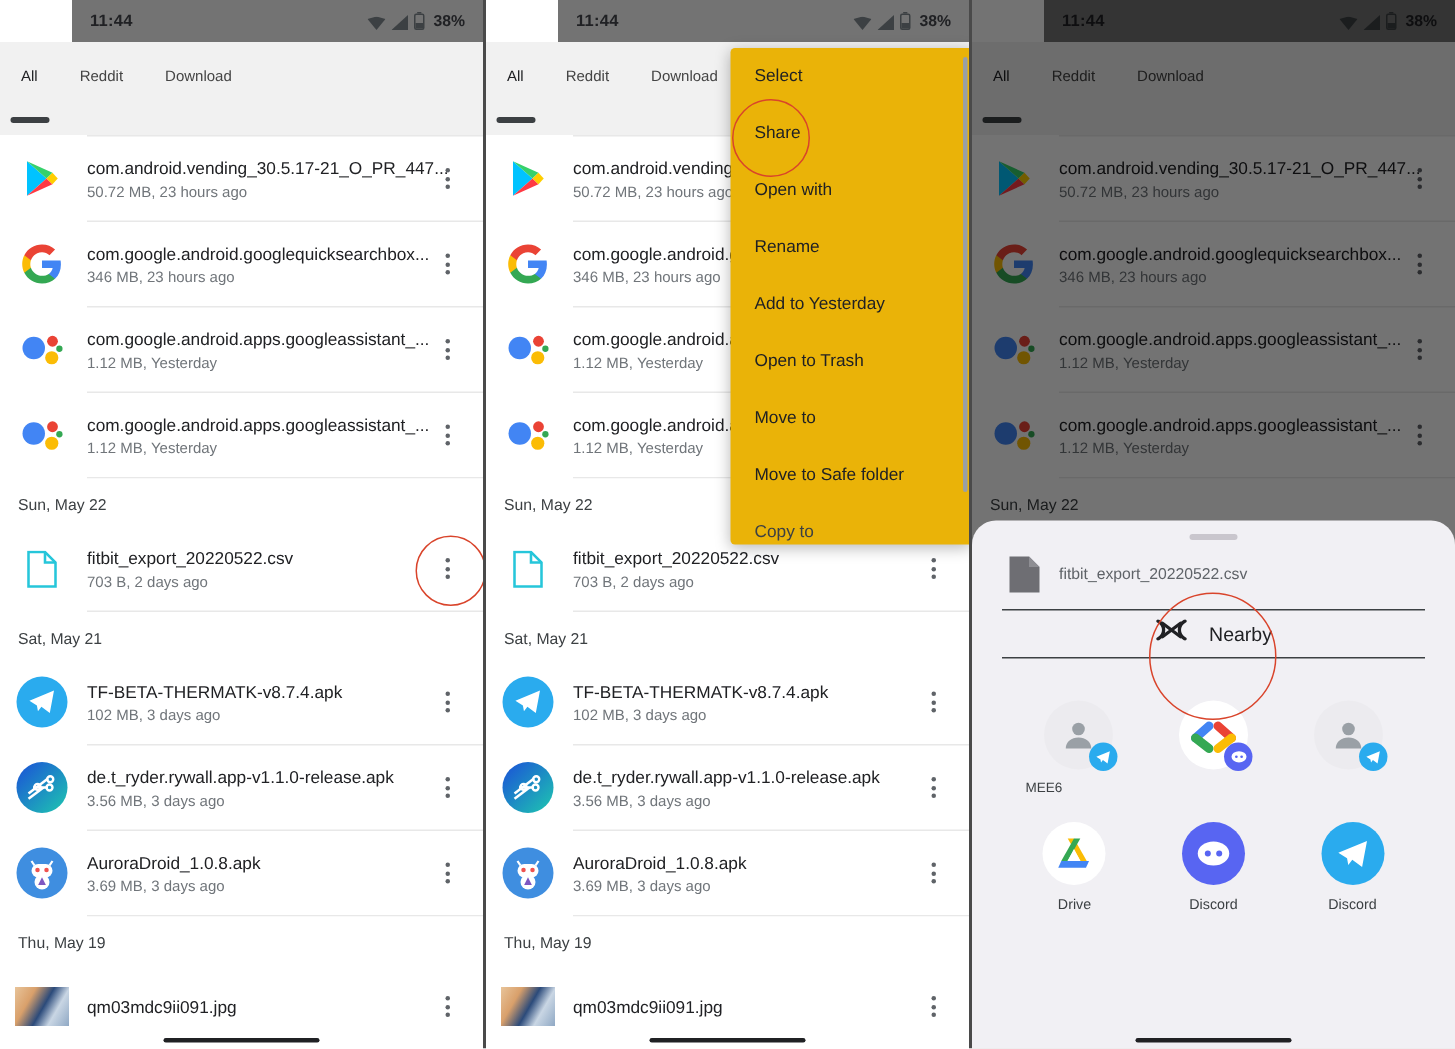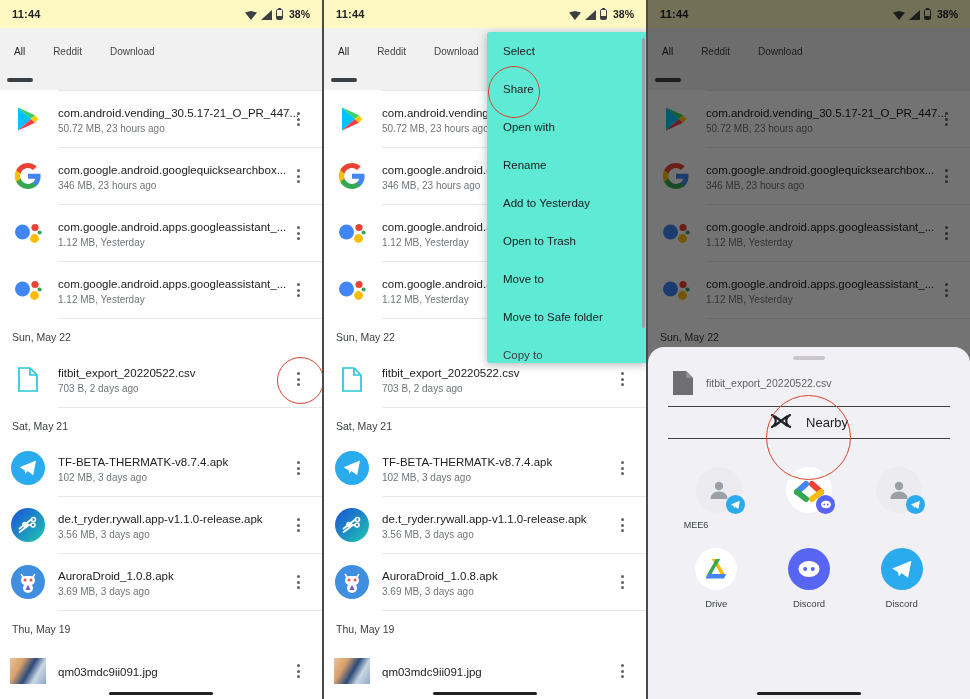--- a/index.html
+++ b/index.html
@@ -5,22 +5,22 @@
   * { box-sizing: border-box; margin:0; padding:0; }
   html,body { width:970px; height:699px; background:#fff;
     font-family:"Liberation Sans", sans-serif; overflow:hidden; }
   .stage { position:relative; width:970px; height:699px; display:flex; }
 
   .panel { position:relative; width:324px; height:699px; background:#fff;
     overflow:hidden; border-right:2px solid #4a4a4a; }
   .panel:last-child { border-right:none; width:322px; }
 
   
-  .statusbar { height:28px; background:#fef9c3; display:flex; align-items:center;
-    justify-content:space-between; padding:0 12px; }
+  .statusbar { height:28px; background:#737373; display:flex; align-items:center;
+    justify-content:space-between; padding:0 12px;margin-left:48px; }
   .st-time { font-size:11px; color:#202124; font-weight:600; letter-spacing:.2px; }
   .st-right { display:flex; align-items:flex-end; gap:4px; }
   .st-pct { font-size:10.5px; color:#202124; font-weight:600; margin-left:2px; }
   .ico-wifi { width:12px; height:9px; background:#3c4043;
     clip-path:polygon(0 18%,50% 100%,100% 18%,50% 0); }
   .ico-sig { width:11px; height:10px; background:#3c4043;
     clip-path:polygon(100% 0,100% 100%,0 100%); }
   .ico-bat { width:7px; height:11px; border:1.3px solid #3c4043; border-radius:1.5px;
     position:relative; background:linear-gradient(to top,#3c4043 38%,transparent 38%); }
   .ico-bat:before { content:""; position:absolute; top:-2.5px; left:1.5px;
@@ -50,21 +50,21 @@
   .kebab { width:24px; height:36px; flex:none; display:flex; flex-direction:column;
     align-items:center; justify-content:center; gap:2.5px; }
   .kebab i { width:3px; height:3px; border-radius:50%; background:#5f6368; display:block; }
   .datehdr { font-size:10.5px; color:#3c4043; padding:12px 0 8px 12px; background:#fff; }
   .ic-play svg, .thumb svg { display:block; }
   .ic-circ { width:34px; height:34px; border-radius:50%; display:flex;
     align-items:center; justify-content:center; }
 
   
   .ctxmenu { position:absolute; left:163px; top:32px; width:160px; height:331px;
-    background:#5eead4; border-radius:3px 0 0 3px;
+    background:#eab308; border-radius:3px 0 0 3px;
     box-shadow:0 2px 10px rgba(0,0,0,.28); overflow:hidden; z-index:40; }
   .mi { height:38px; display:flex; align-items:center; padding-left:16px;
     font-size:11.5px; color:#202124; }
   .mi.last { color:#3c4043; }
   .mscroll { position:absolute; right:2px; top:6px; width:3px; height:290px;
     background:#9aa0a6; border-radius:2px; }
 
   
   .dim { position:absolute; inset:0; background:rgba(0,0,0,.55); z-index:30; }
   .sheet { position:absolute; left:0; right:0; bottom:0; top:347px;

